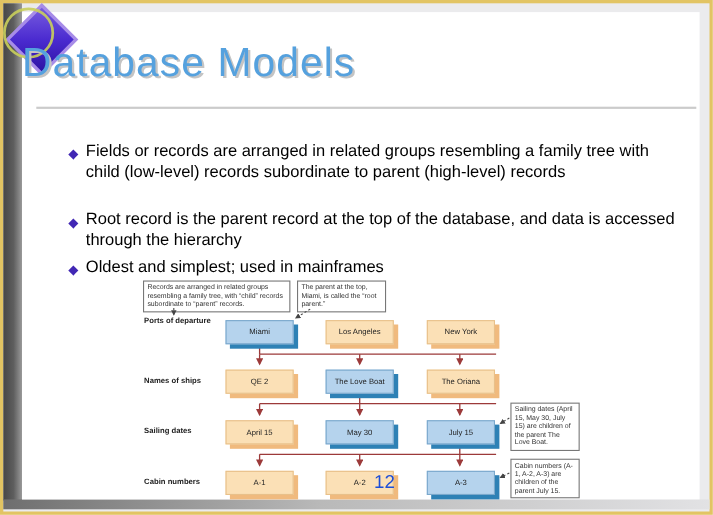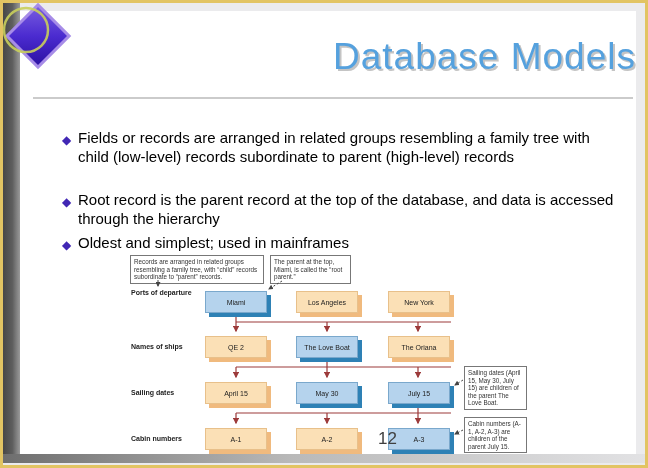--- a/index.html
+++ b/index.html
@@ -5,21 +5,21 @@
   html,body{margin:0;padding:0;}
   body{width:648px;height:468px;overflow:hidden;font-family:"Liberation Sans",sans-serif;}
   .slide{position:absolute;left:0;top:0;width:648px;height:468px;background:#e2c463;}
   .frame-inner{position:absolute;left:3px;top:3px;width:642px;height:462px;background:#ebebed;}
   .left-bar{position:absolute;left:3px;top:3px;width:17px;height:452px;
             background:linear-gradient(to right,#474747,#5e5e5e 55%,#9a9a9a);}
   .bottom-bar{position:absolute;left:3px;top:454px;width:642px;height:9px;
               background:linear-gradient(to right,#6e6e6e,#b9b9b9 45%,#e2e2e4);}
   .card{position:absolute;left:20px;top:11px;width:616px;height:443px;background:#ffffff;}
   .logo-svg{position:absolute;left:0;top:0;}
-  .page-title{position:absolute;left:20px;top:36px;width:616px;text-align:right;
+  .page-title{position:absolute;left:20px;top:36px;width:616px;text-align:left;
               font-size:37px;letter-spacing:1px;color:#55a1de;
               text-shadow:2px 2px 0 #c4c4c4;}
   .divider{position:absolute;left:33px;top:97px;width:600px;height:2px;background:#cbcbcb;}
   .bullet-l1{position:absolute;left:36px;top:107px;width:590px;font-size:16px;color:#000;}
   .bullet-l1 .bullet{color:#4127b4;font-size:13px;margin-right:6px;vertical-align:1px;}
   .bullet-l2{position:absolute;left:62px;width:562px;font-size:15px;line-height:18.5px;color:#000;}
   .bullet-l2 .bullet{color:#4127b4;font-size:12px;vertical-align:1px;position:absolute;left:0;top:2px;}
   .bullet-l2 .txt{display:block;margin-left:16px;}
   .b2-0{top:129px;}
   .b2-1{top:191px;}
@@ -34,21 +34,21 @@
   .row-label{position:absolute;left:131px;width:64px;font-size:7px;font-weight:bold;
              color:#222;line-height:8.5px;}
   .rl-0{top:289px;} .rl-1{top:343px;} .rl-2{top:389px;} .rl-3{top:435px;}
   .nbox{position:absolute;width:62px;height:22px;display:flex;align-items:center;
         justify-content:center;font-size:7px;color:#222;box-sizing:border-box;}
   .nbox.tan{background:#fbe0b6;border:1px solid #e8c08a;box-shadow:4px 4px 0 #f0ba7e;}
   .nbox.blue{background:#b5d3ed;border:1px solid #7aa8cc;box-shadow:4px 4px 0 #2e81b5;}
   .c0{left:205px;} .c1{left:296px;} .c2{left:388px;}
   .r0{top:291px;} .r1{top:336px;} .r2{top:382px;} .r3{top:428px;}
   .connector-svg{position:absolute;left:0;top:0;pointer-events:none;}
-  .page-number{position:absolute;left:340px;top:429px;font-size:17px;color:#404040;z-index:5;margin-left:38px;}
+  .page-number{position:absolute;left:340px;top:429px;font-size:17px;color:#1d4ed8;z-index:5;}
 </style>
 </head>
 <body>
 
 <div class="slide">
   <div class="frame-inner"></div>
   <div class="left-bar"></div>
   <div class="bottom-bar"></div>
   <div class="card"></div>
 

